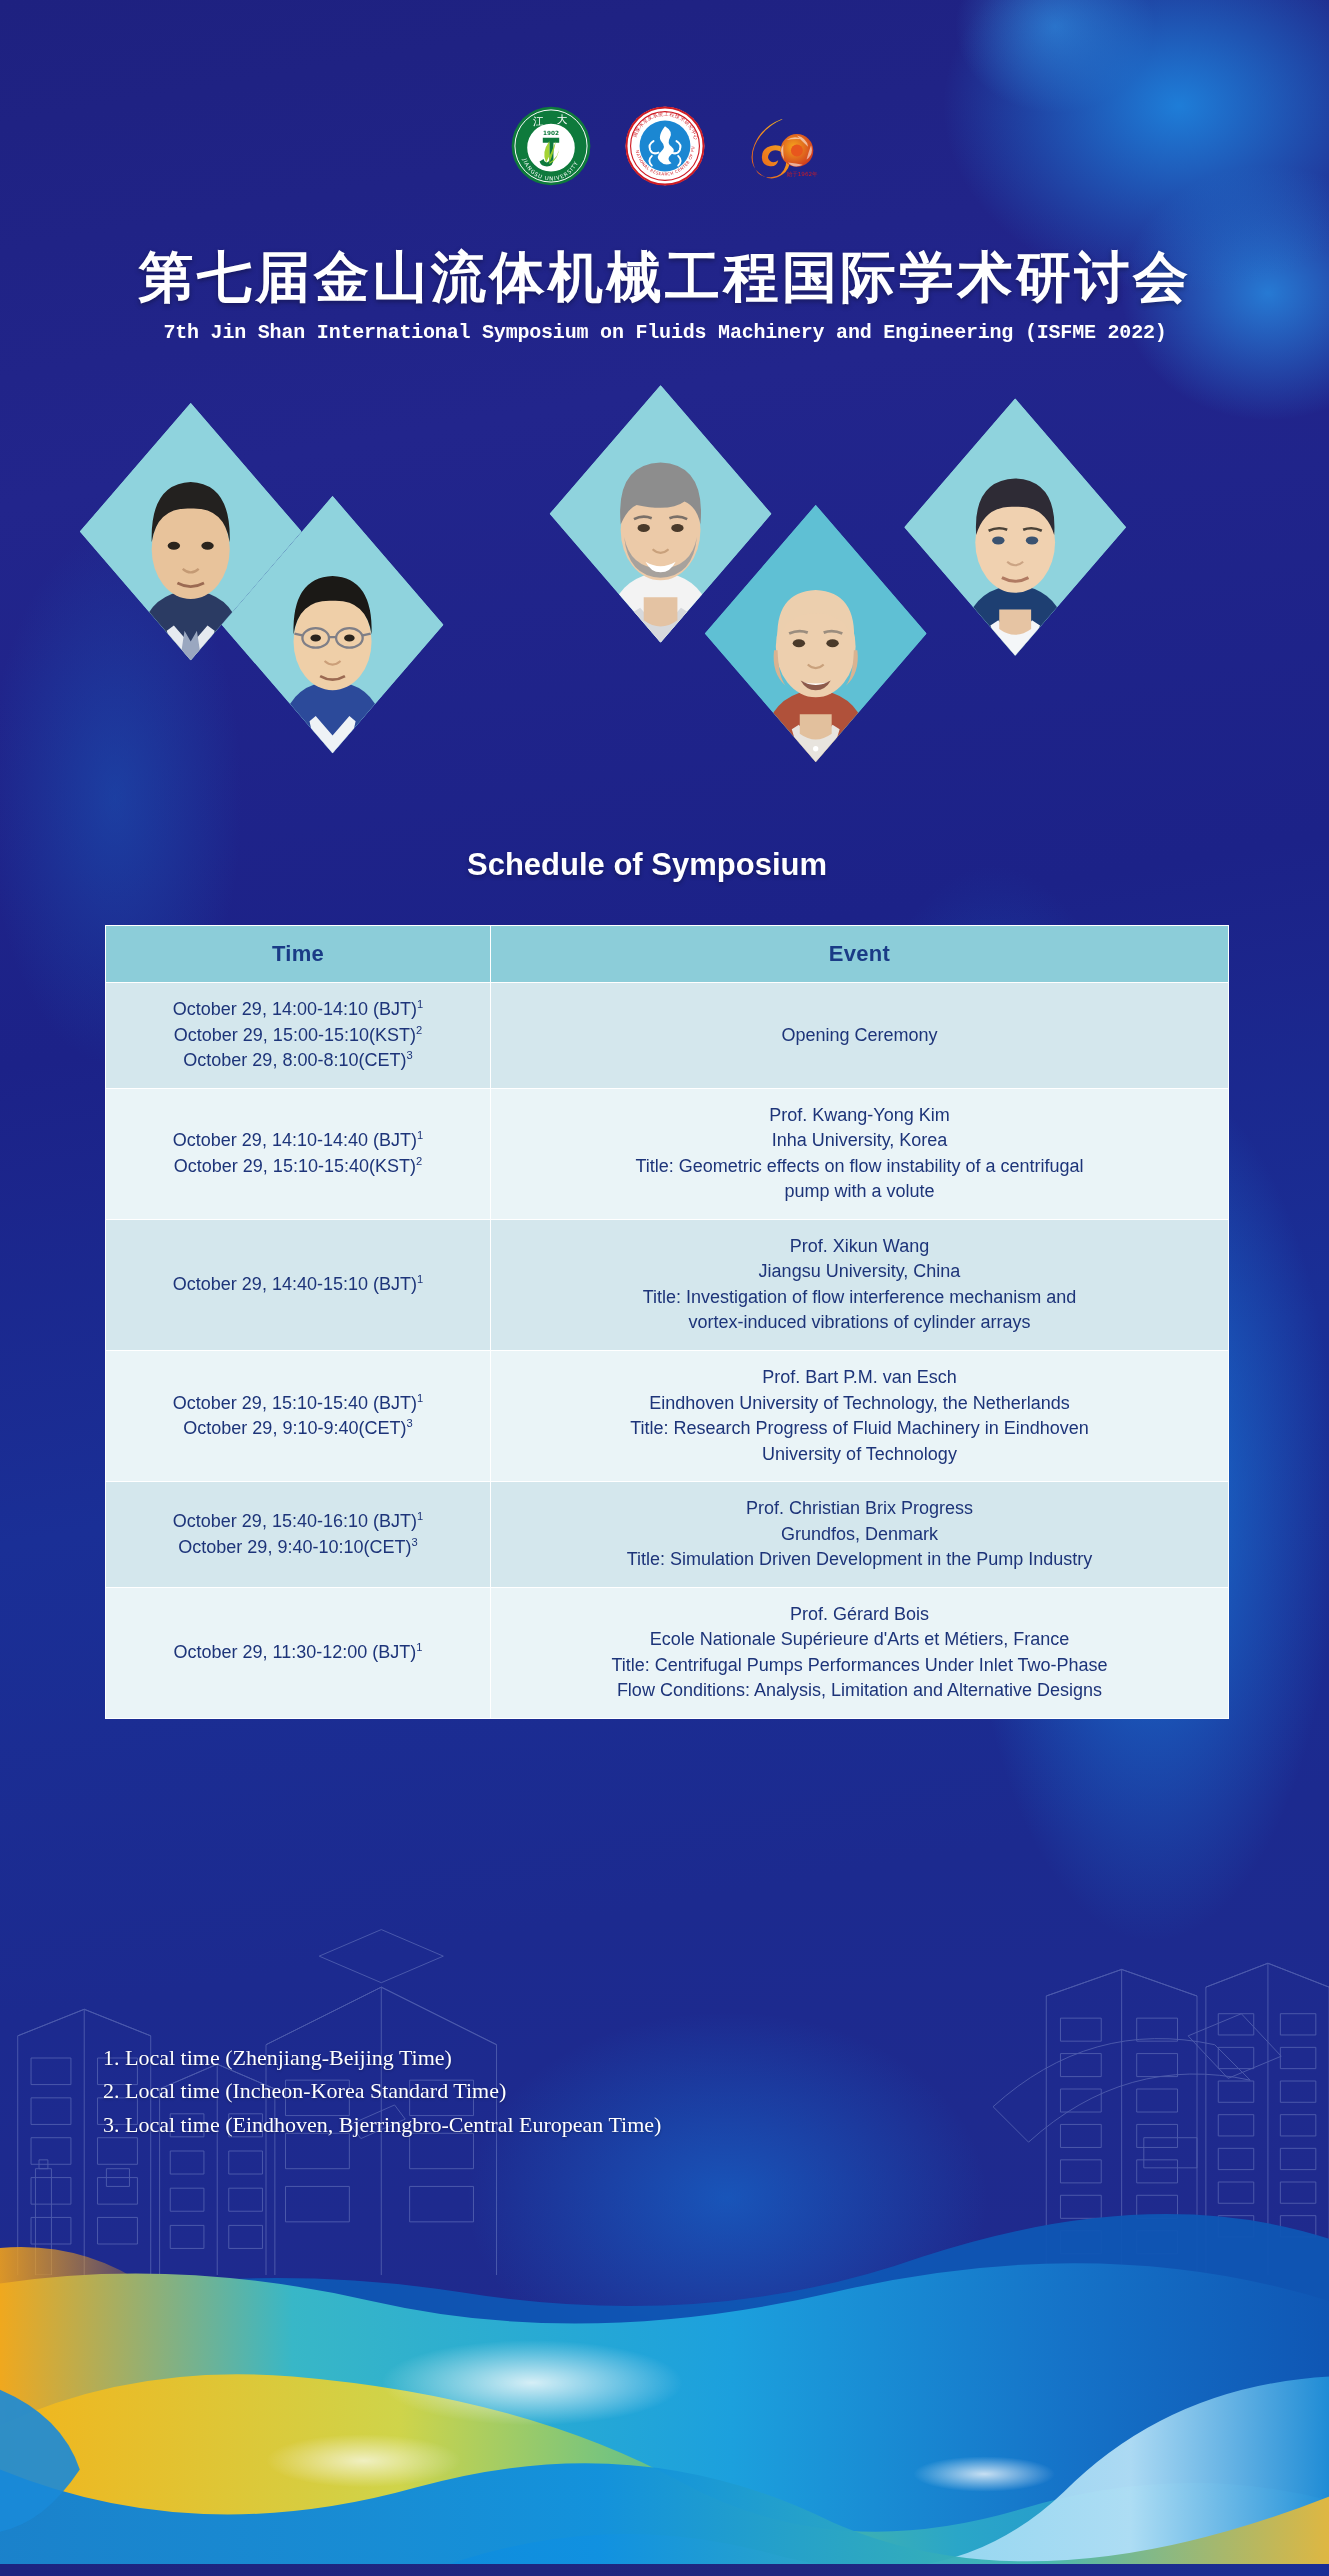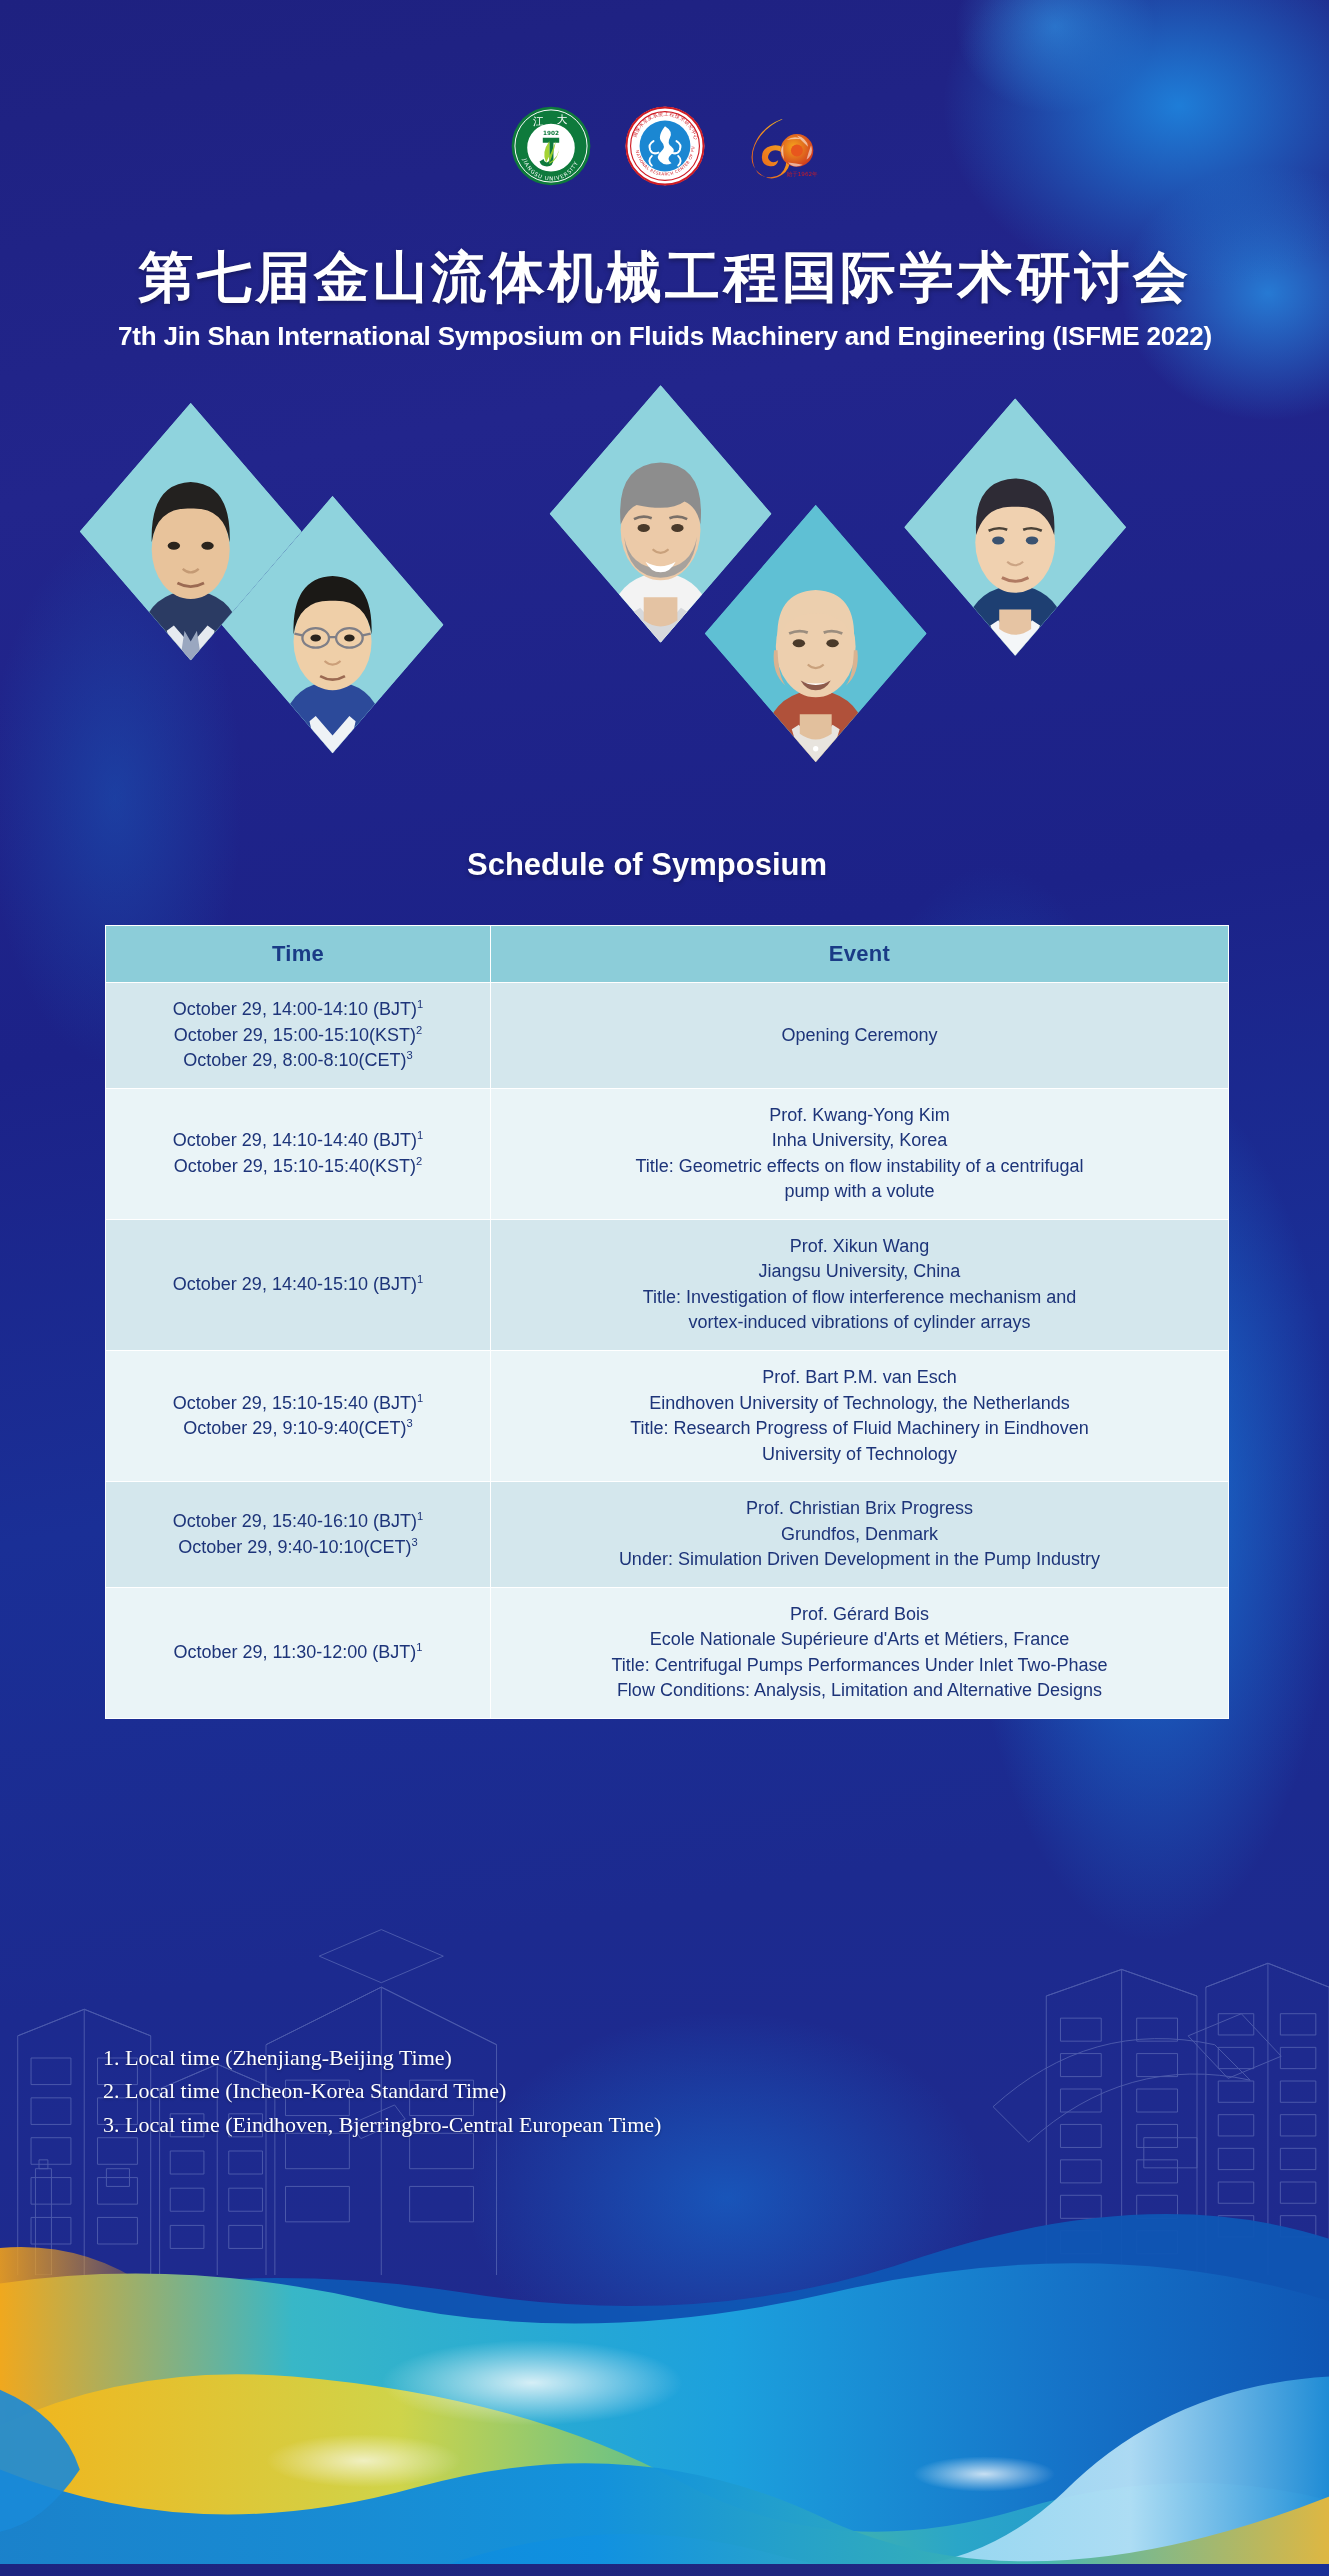--- a/index.html
+++ b/index.html
@@ -35,22 +35,22 @@
 
   
   .title-cn{
     position:absolute; top:241px; left:0; width:1330px; text-align:center;
     color:#fff; font-size:55px; font-weight:bold; letter-spacing:3.5px;
     font-family:"DejaVu Sans","Liberation Sans",sans-serif;
     text-shadow:0 1.8px 5.3px rgba(0,0,0,.35);
   }
   .title-en{
     position:absolute; top:321px; left:0; width:1330px; text-align:center;
-    color:#fff; font-size:26px; font-weight:bold; letter-spacing:-0.2px;
-    font-family:Liberation Sans, sans-serif;
+    color:#fff; font-size:20px; font-weight:bold; letter-spacing:-0.2px;
+    font-family:Liberation Mono, monospace;
   }
 
   
   .speakers{ position:absolute; top:372px; left:0; width:1330px; height:461px; }
 
   
   .sched-title{
     position:absolute; top:847px; left:0; width:1294px; text-align:center;
     color:#fff; font-size:31px; font-weight:bold;
     font-family:"Liberation Sans",sans-serif;
@@ -376,21 +376,21 @@
             </td>
           </tr>
           <tr class="odd">
             <td class="time">
               <span class="ln">October 29, 15:40-16:10 (BJT)<sup>1</sup></span>
               <span class="ln">October 29, 9:40-10:10(CET)<sup>3</sup></span>
             </td>
             <td class="event">
               <div>Prof. Christian Brix Progress</div>
               <div>Grundfos, Denmark</div>
-              <div>Under: Simulation Driven Development in the Pump Industry</div>
+              <div>Title: Simulation Driven Development in the Pump Industry</div>
             </td>
           </tr>
           <tr class="even">
             <td class="time">
               <span class="ln">October 29, 11:30-12:00 (BJT)<sup>1</sup></span>
             </td>
             <td class="event">
               <div>Prof. Gérard Bois</div>
               <div>Ecole Nationale Supérieure d'Arts et Métiers, France</div>
               <div>Title: Centrifugal Pumps Performances Under Inlet Two-Phase</div>

